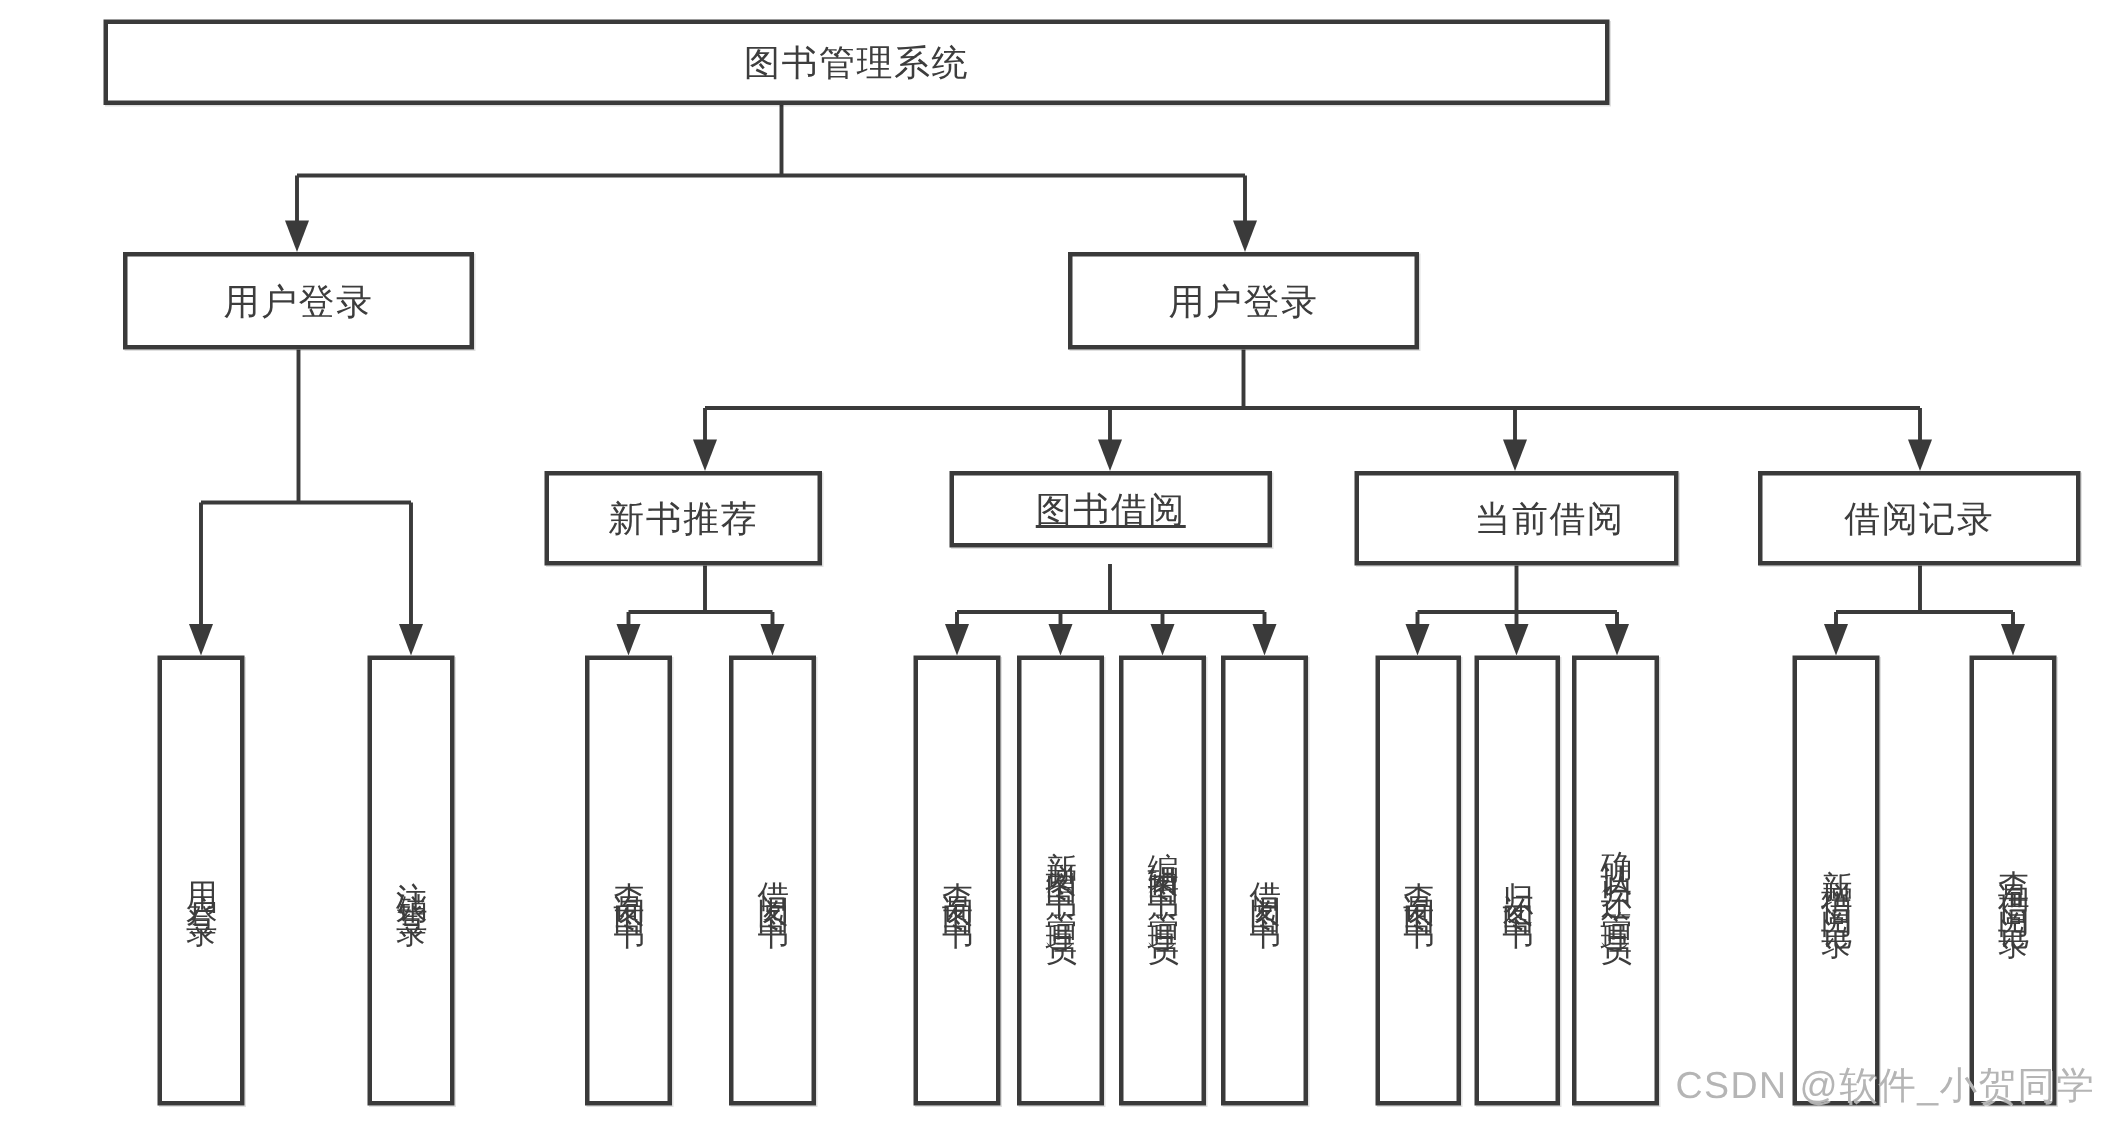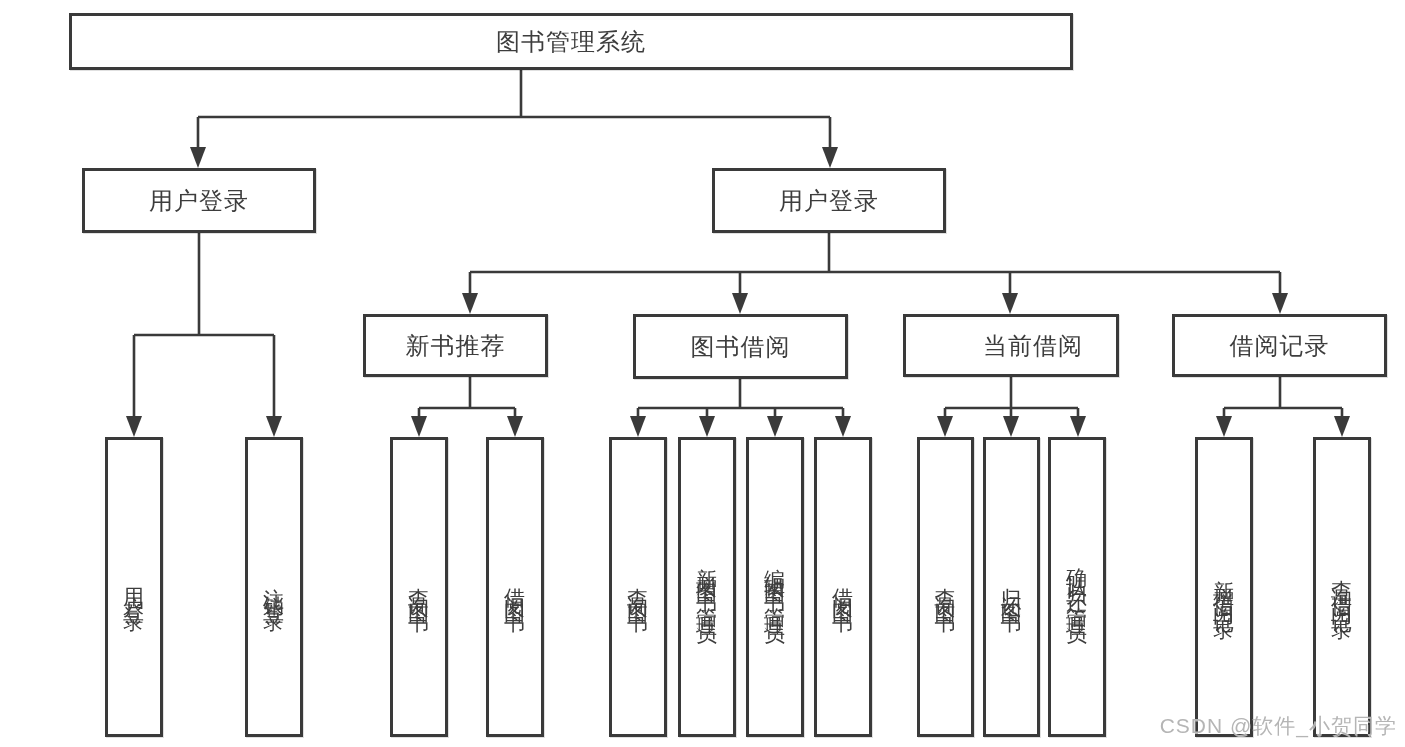--- a/index.html
+++ b/index.html
@@ -34,42 +34,42 @@
     font-size: 21px;
     line-height: 1;
     letter-spacing: 8px;
     white-space: nowrap;
   }
   
   #n-root   { left: 21px;   top: 13px;  width: 1004px; height: 57px; margin-left: 48px; }
   #n-ulogin { left: 82px;   top: 168px; width: 234px;  height: 65px; }
   #n-bmgmt  { left: 712px;  top: 168px; width: 234px;  height: 65px; }
   #n-nbr    { left: 363px;  top: 314px; width: 185px;  height: 63px; }
-  #n-bb     { left: 633px;  top: 314px; width: 215px;  height: 65px; }
+  #n-bb     { left: 633px;  top: 314px; width: 215px;  height: 51px; text-decoration: underline; }
   #n-cb     { left: 903px;  top: 314px; width: 216px;  height: 63px; padding-left: 44px; }
   #n-br     { left: 1172px; top: 314px; width: 215px;  height: 63px; }
   .leaf { top: 437px; height: 300px; width: 58px; }
   #l-ulogin  { left: 105px; }
   #l-logout  { left: 245px; }
   #l-nbr-q   { left: 390px; }
   #l-nbr-b   { left: 486px; }
   #l-bb-q    { left: 609px; }
   #l-bb-add  { left: 678px; }
   #l-bb-edit { left: 746px; }
   #l-bb-b    { left: 814px; }
   #l-cb-q    { left: 917px; width: 57px; }
   #l-cb-r    { left: 983px; width: 57px; }
   #l-cb-c    { left: 1048px; }
   #l-br-add  { left: 1195px; }
   #l-br-q    { left: 1313px; }
   #watermark {
     position: absolute;
     right: 8px;
     bottom: 7px;
-    font-size: 21px;
+    font-size: 25px;
     color: #b5b5b5;
     letter-spacing: 1px;
     z-index: 5;
     text-shadow: 1px 1px 0 rgba(255,255,255,0.6);
   }
 </style>
 </head>
 <body>
 
 <div id="canvas">

